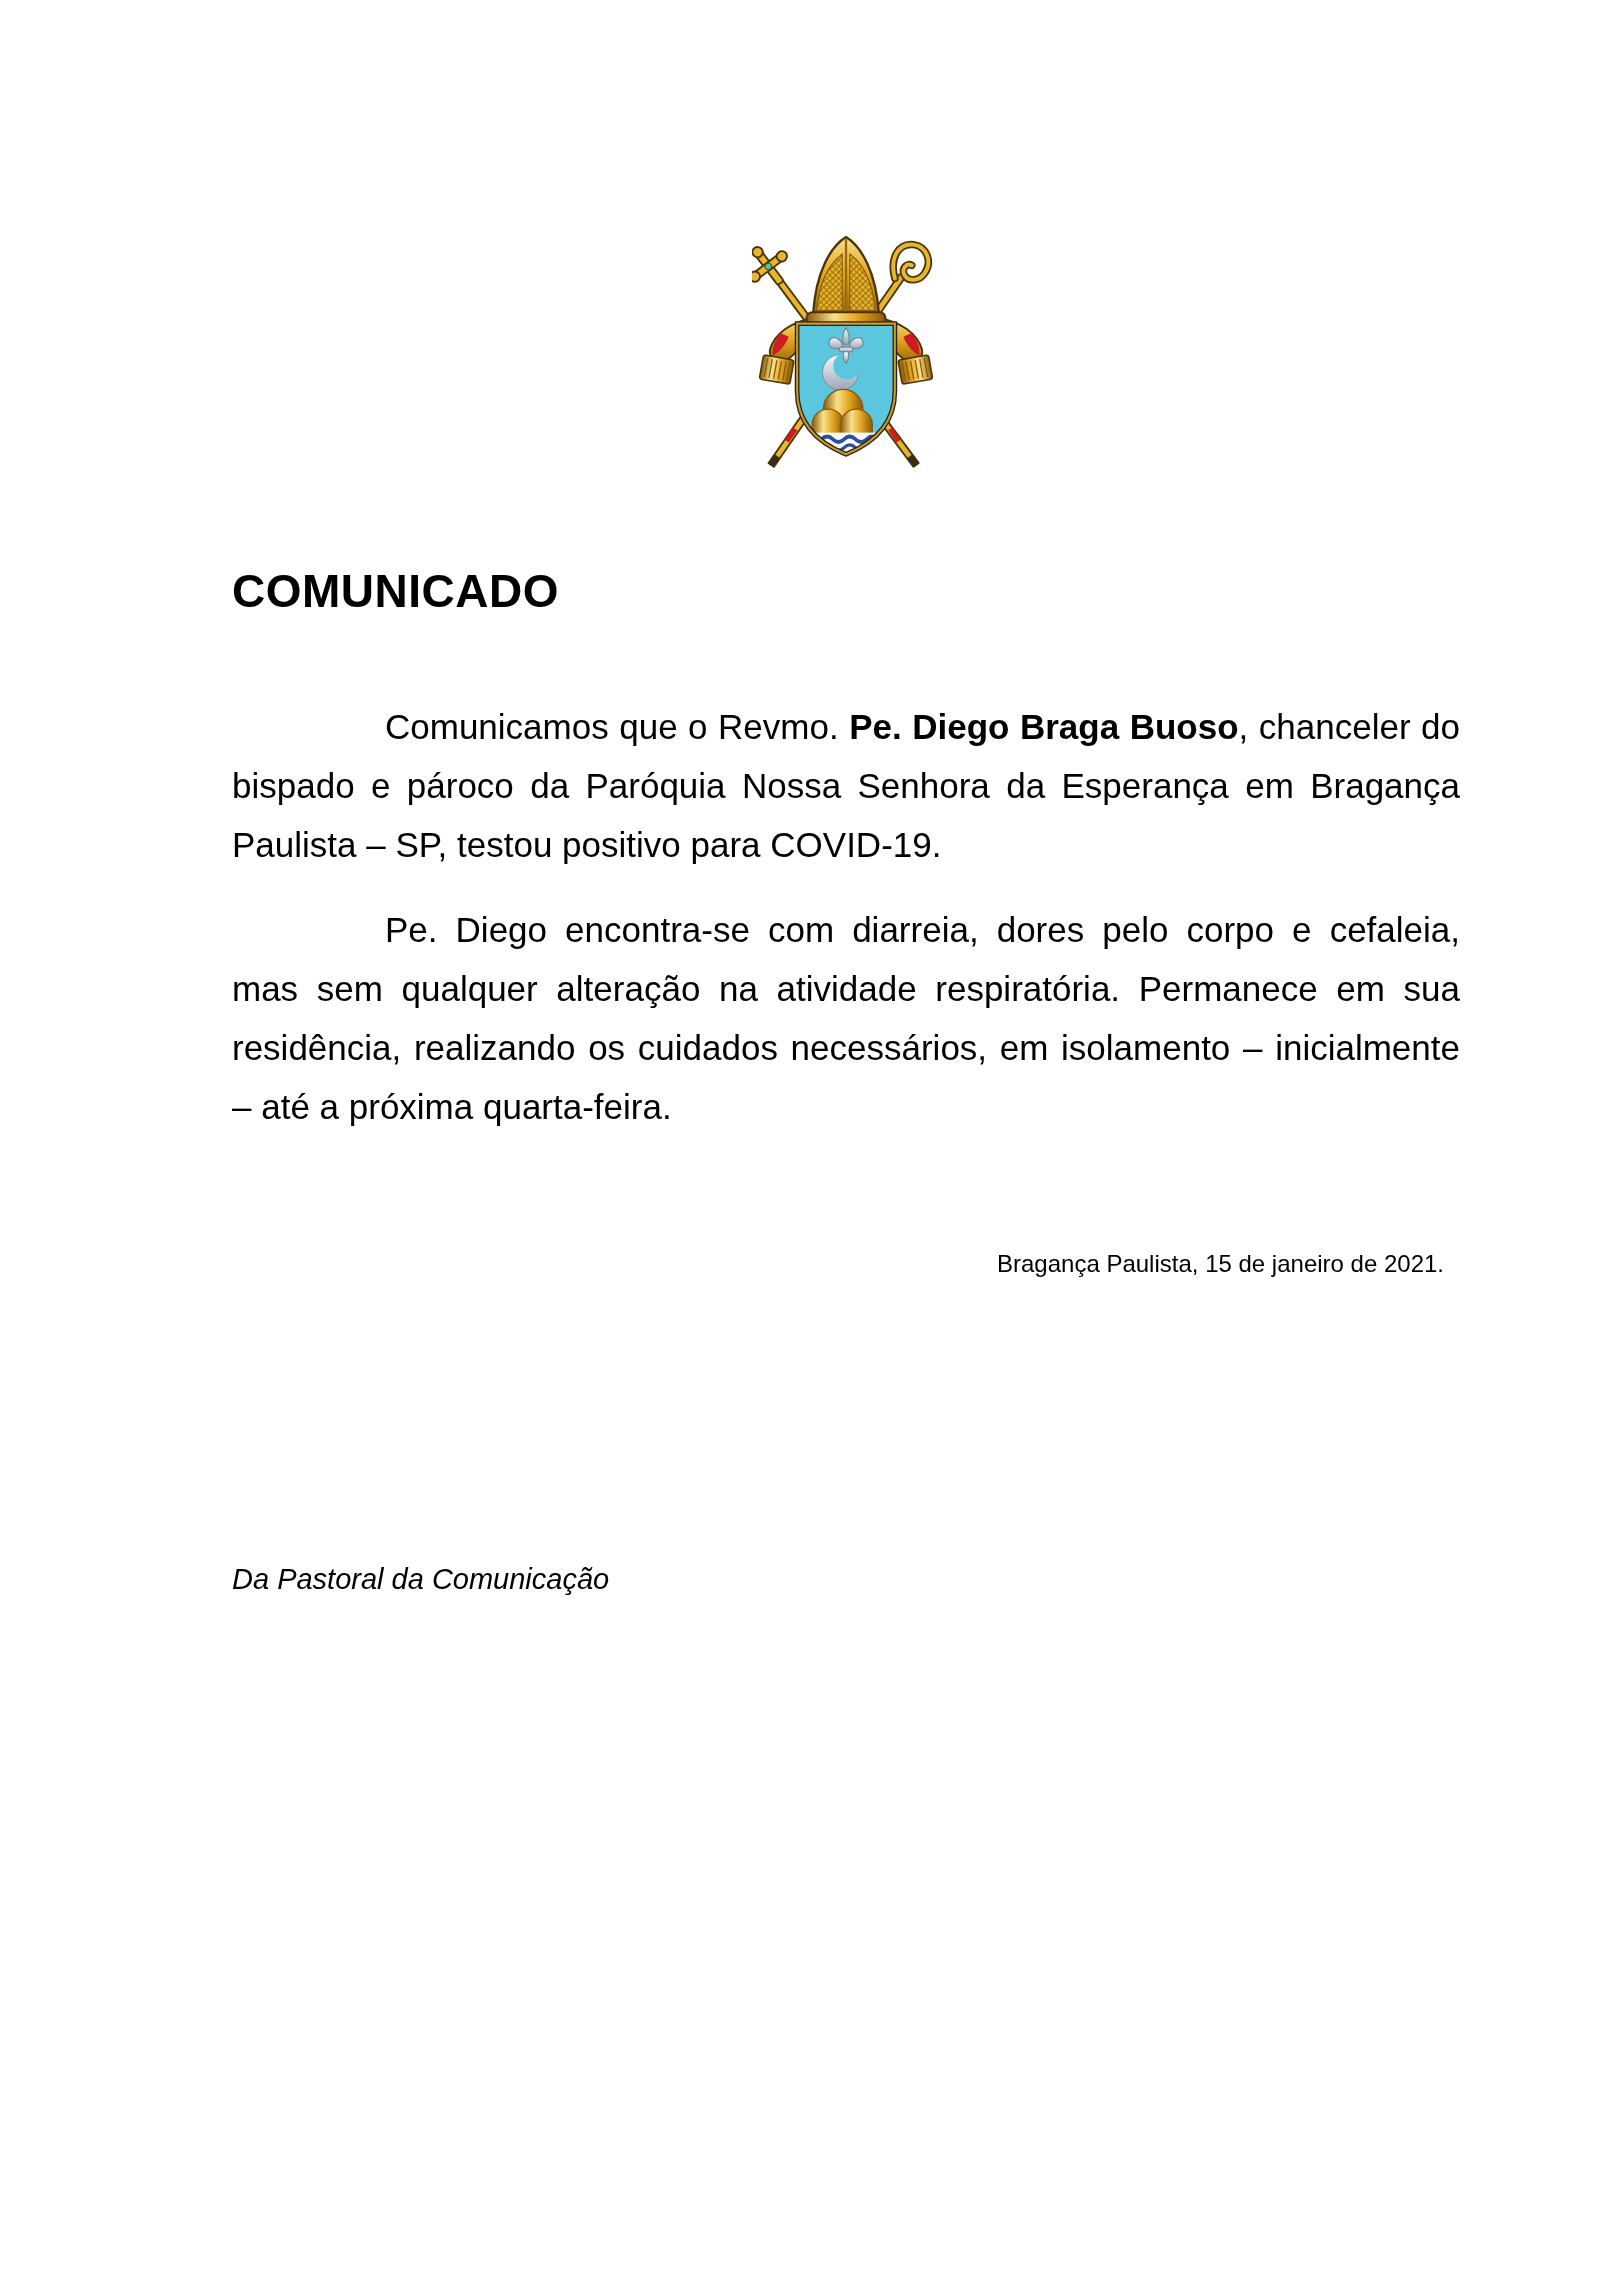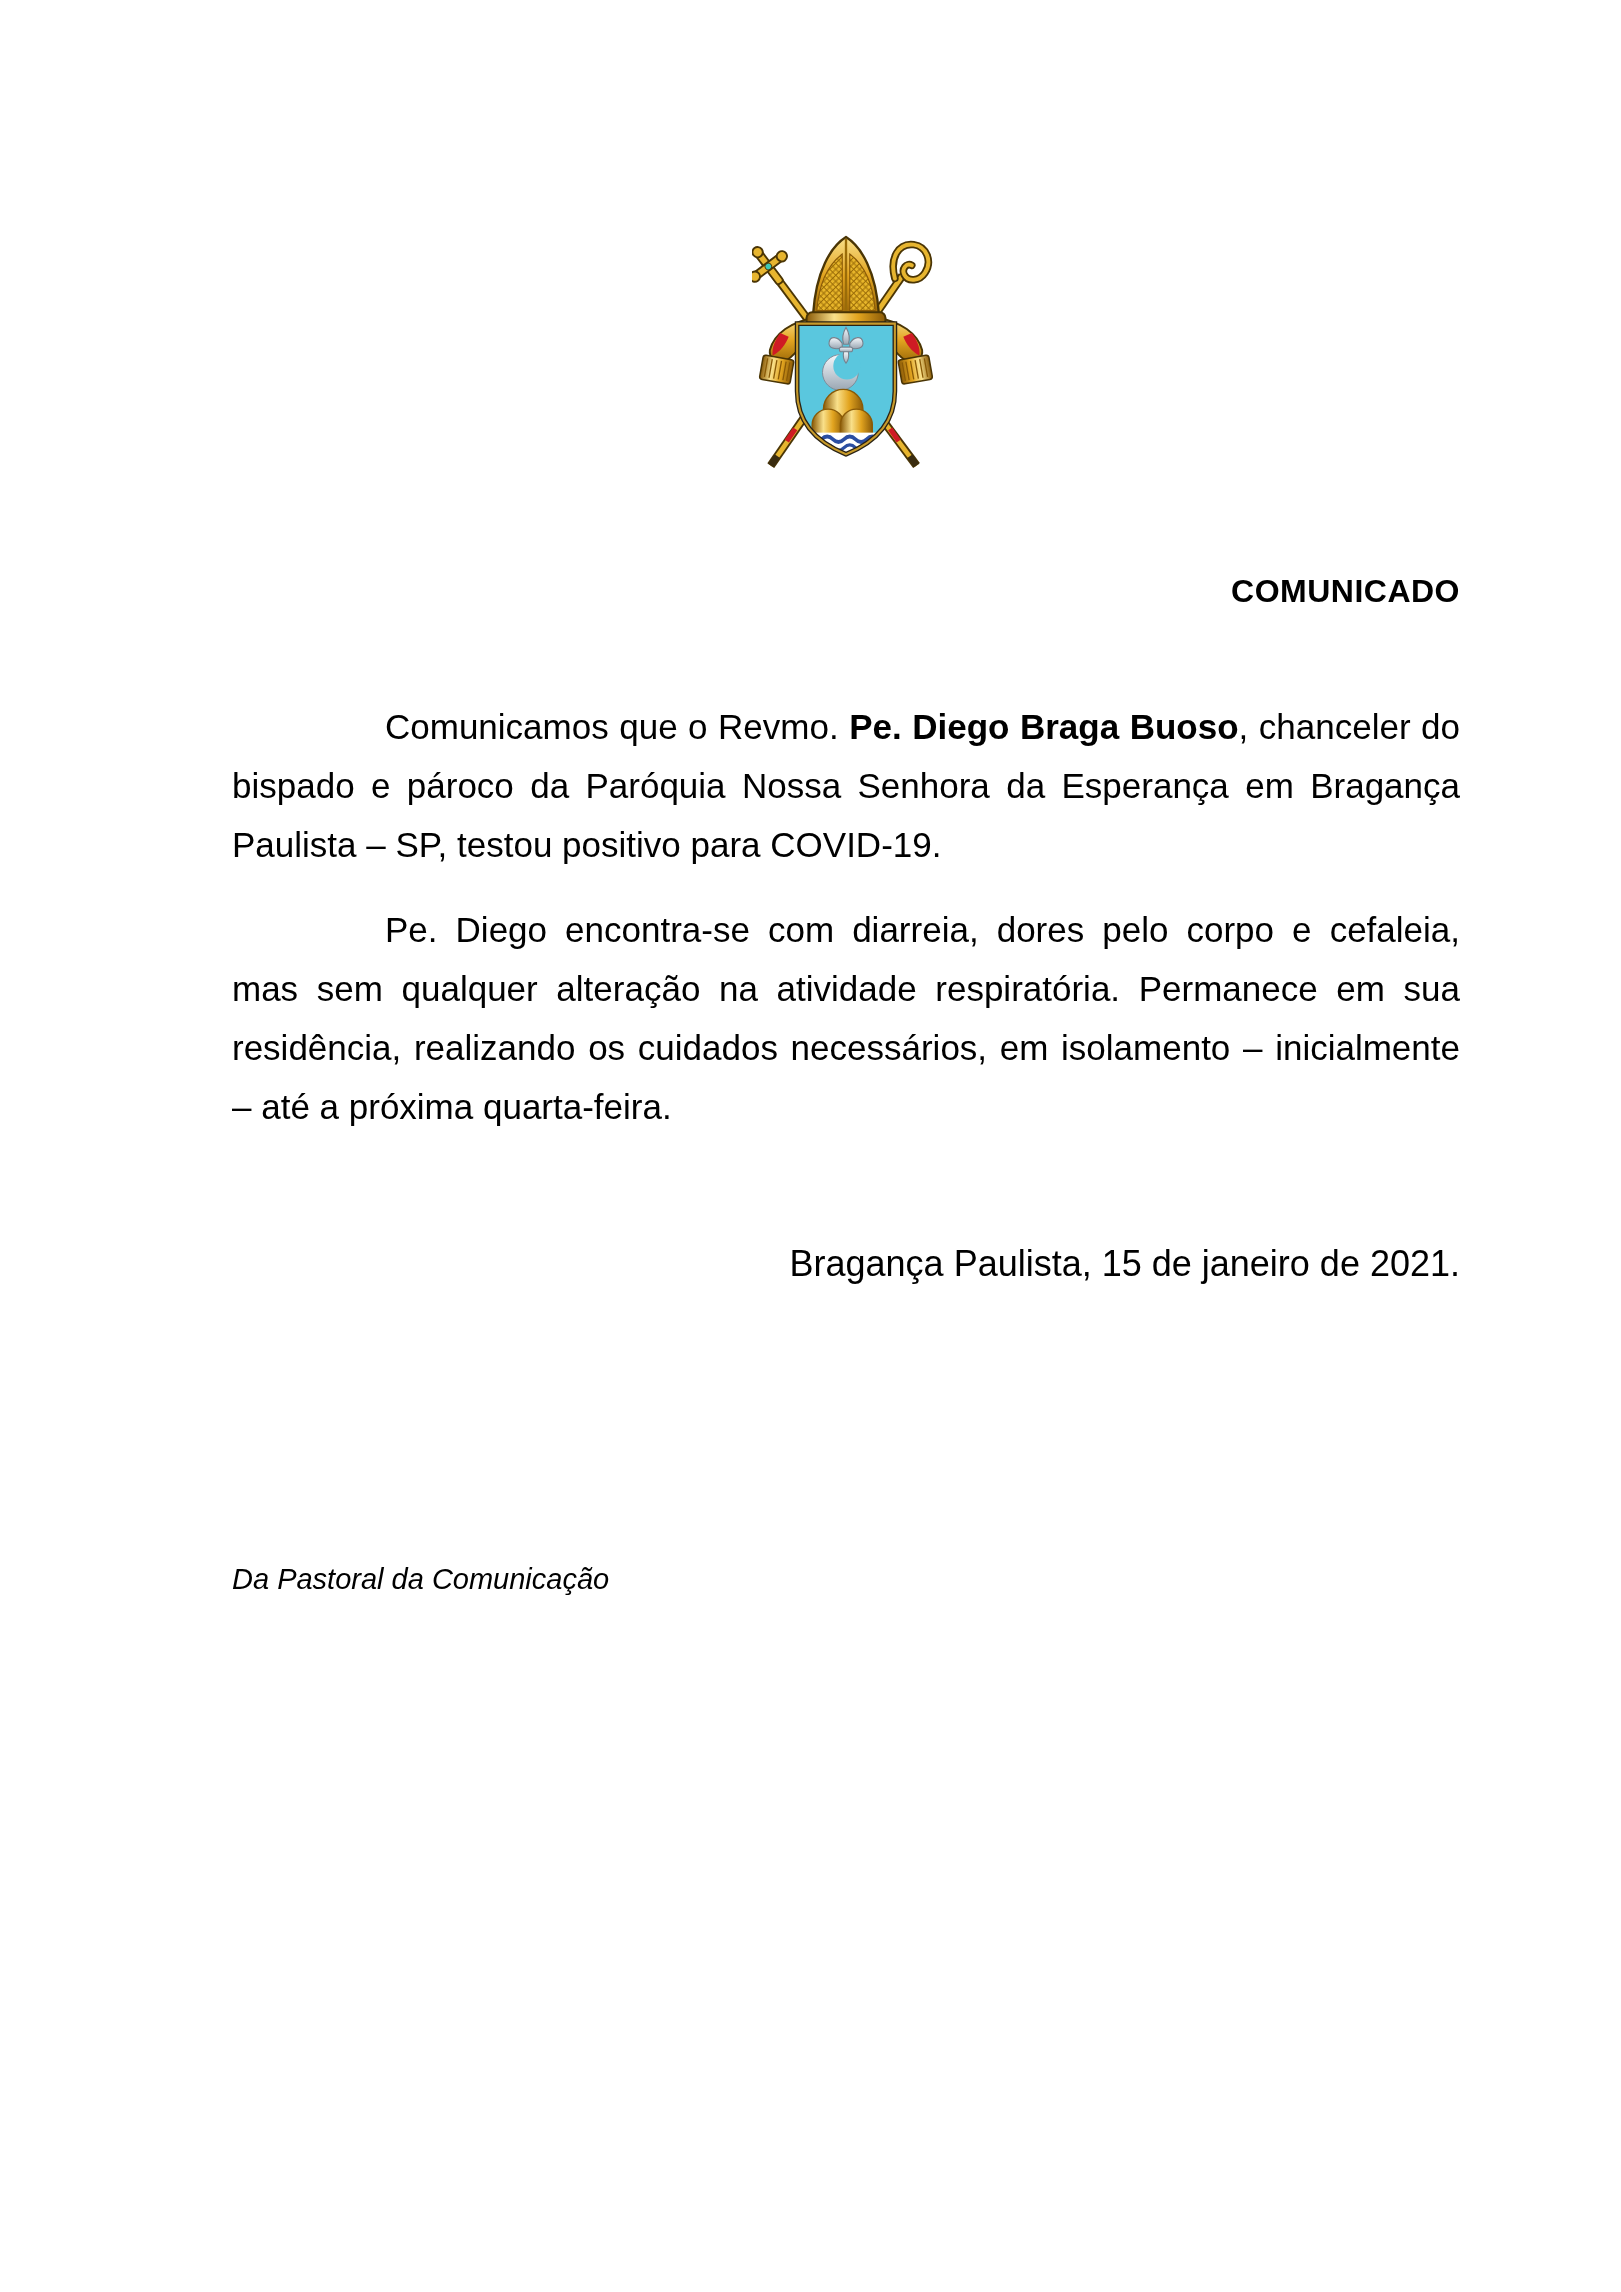--- a/index.html
+++ b/index.html
@@ -17,38 +17,38 @@
     left: 232px;
     top: 0;
     width: 1228px;
   }
   .crest {
     display: block;
     margin: 233px auto 0 auto;
   }
   .doc-title {
     margin: 85px 0 0 0;
-    font-size: 32px;
+    font-size: 46px;
     line-height: 53px;
     font-weight: bold;
-    text-align: right;
+    text-align: left;
     letter-spacing: 0.5px;
   }
   .body-text { margin-top: 79px; }
   .body-text p {
     margin: 0 0 25.5px 0;
     font-size: 35px;
     line-height: 59px;
     text-align: justify;
     text-align-last: left;
     text-indent: 153px;
   }
   .dateline {
-    margin: 98px 0 0 0;
-    font-size: 36px;
+    margin: 98px 16px 0 0;
+    font-size: 24px;
     line-height: 59px;
     text-align: right;
   }
   .signature {
     margin: 257px 0 0 0;
     font-size: 29px;
     line-height: 59px;
     font-style: italic;
     text-align: left;
   }

